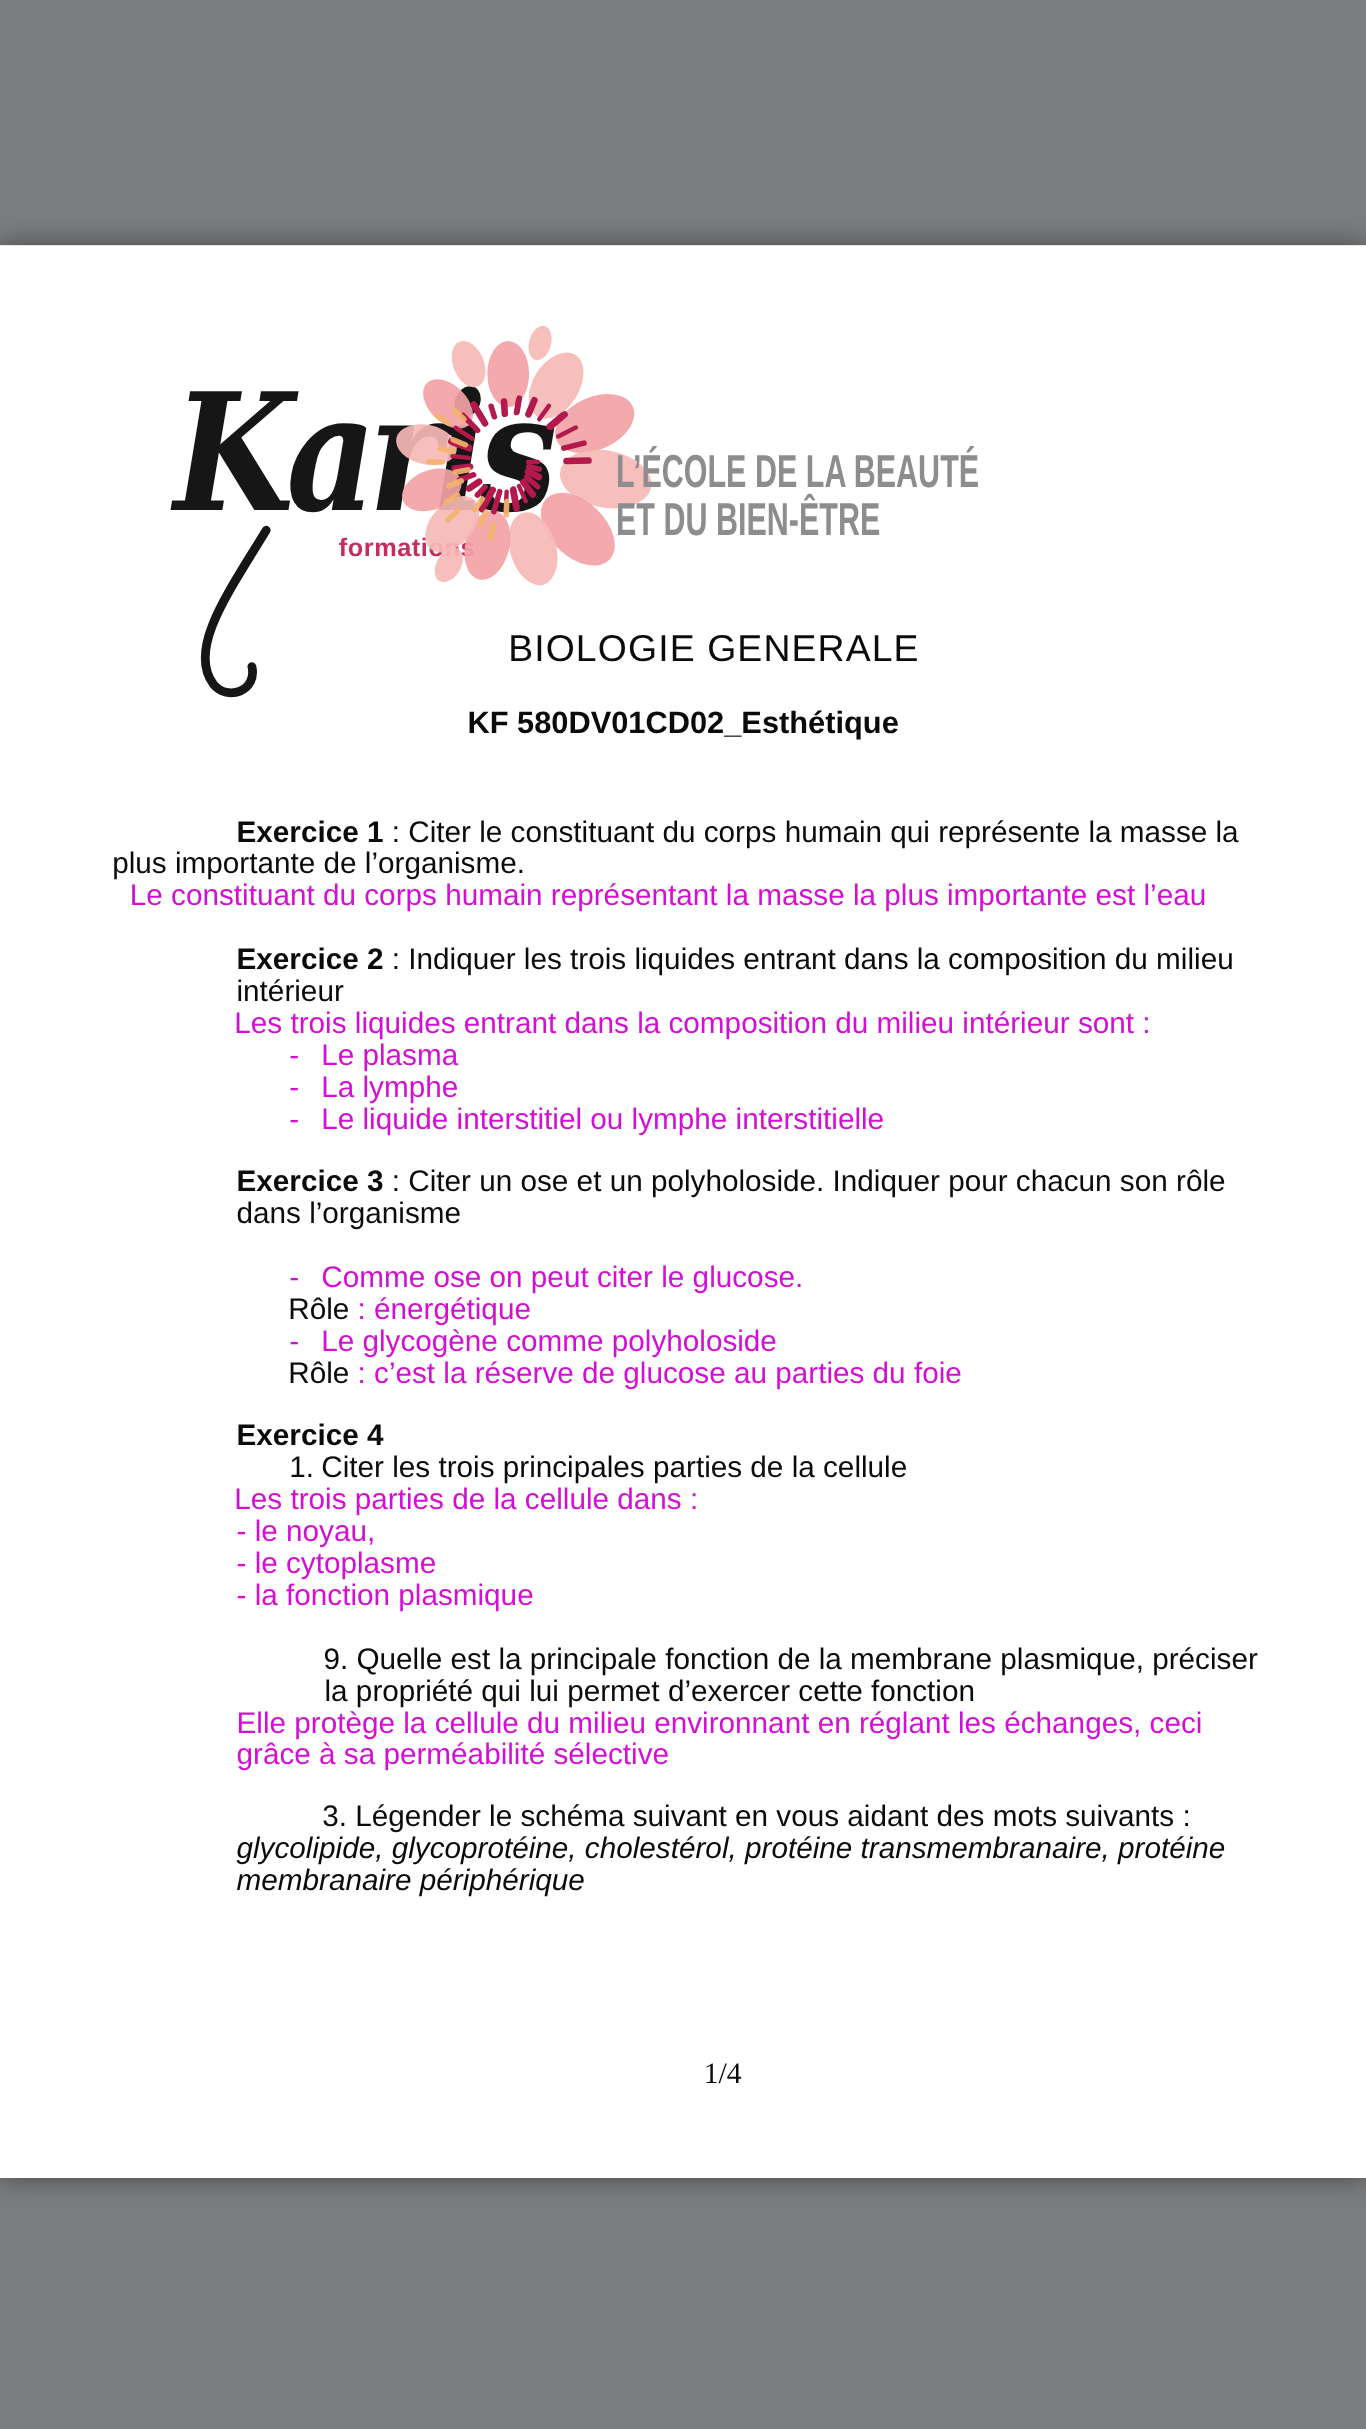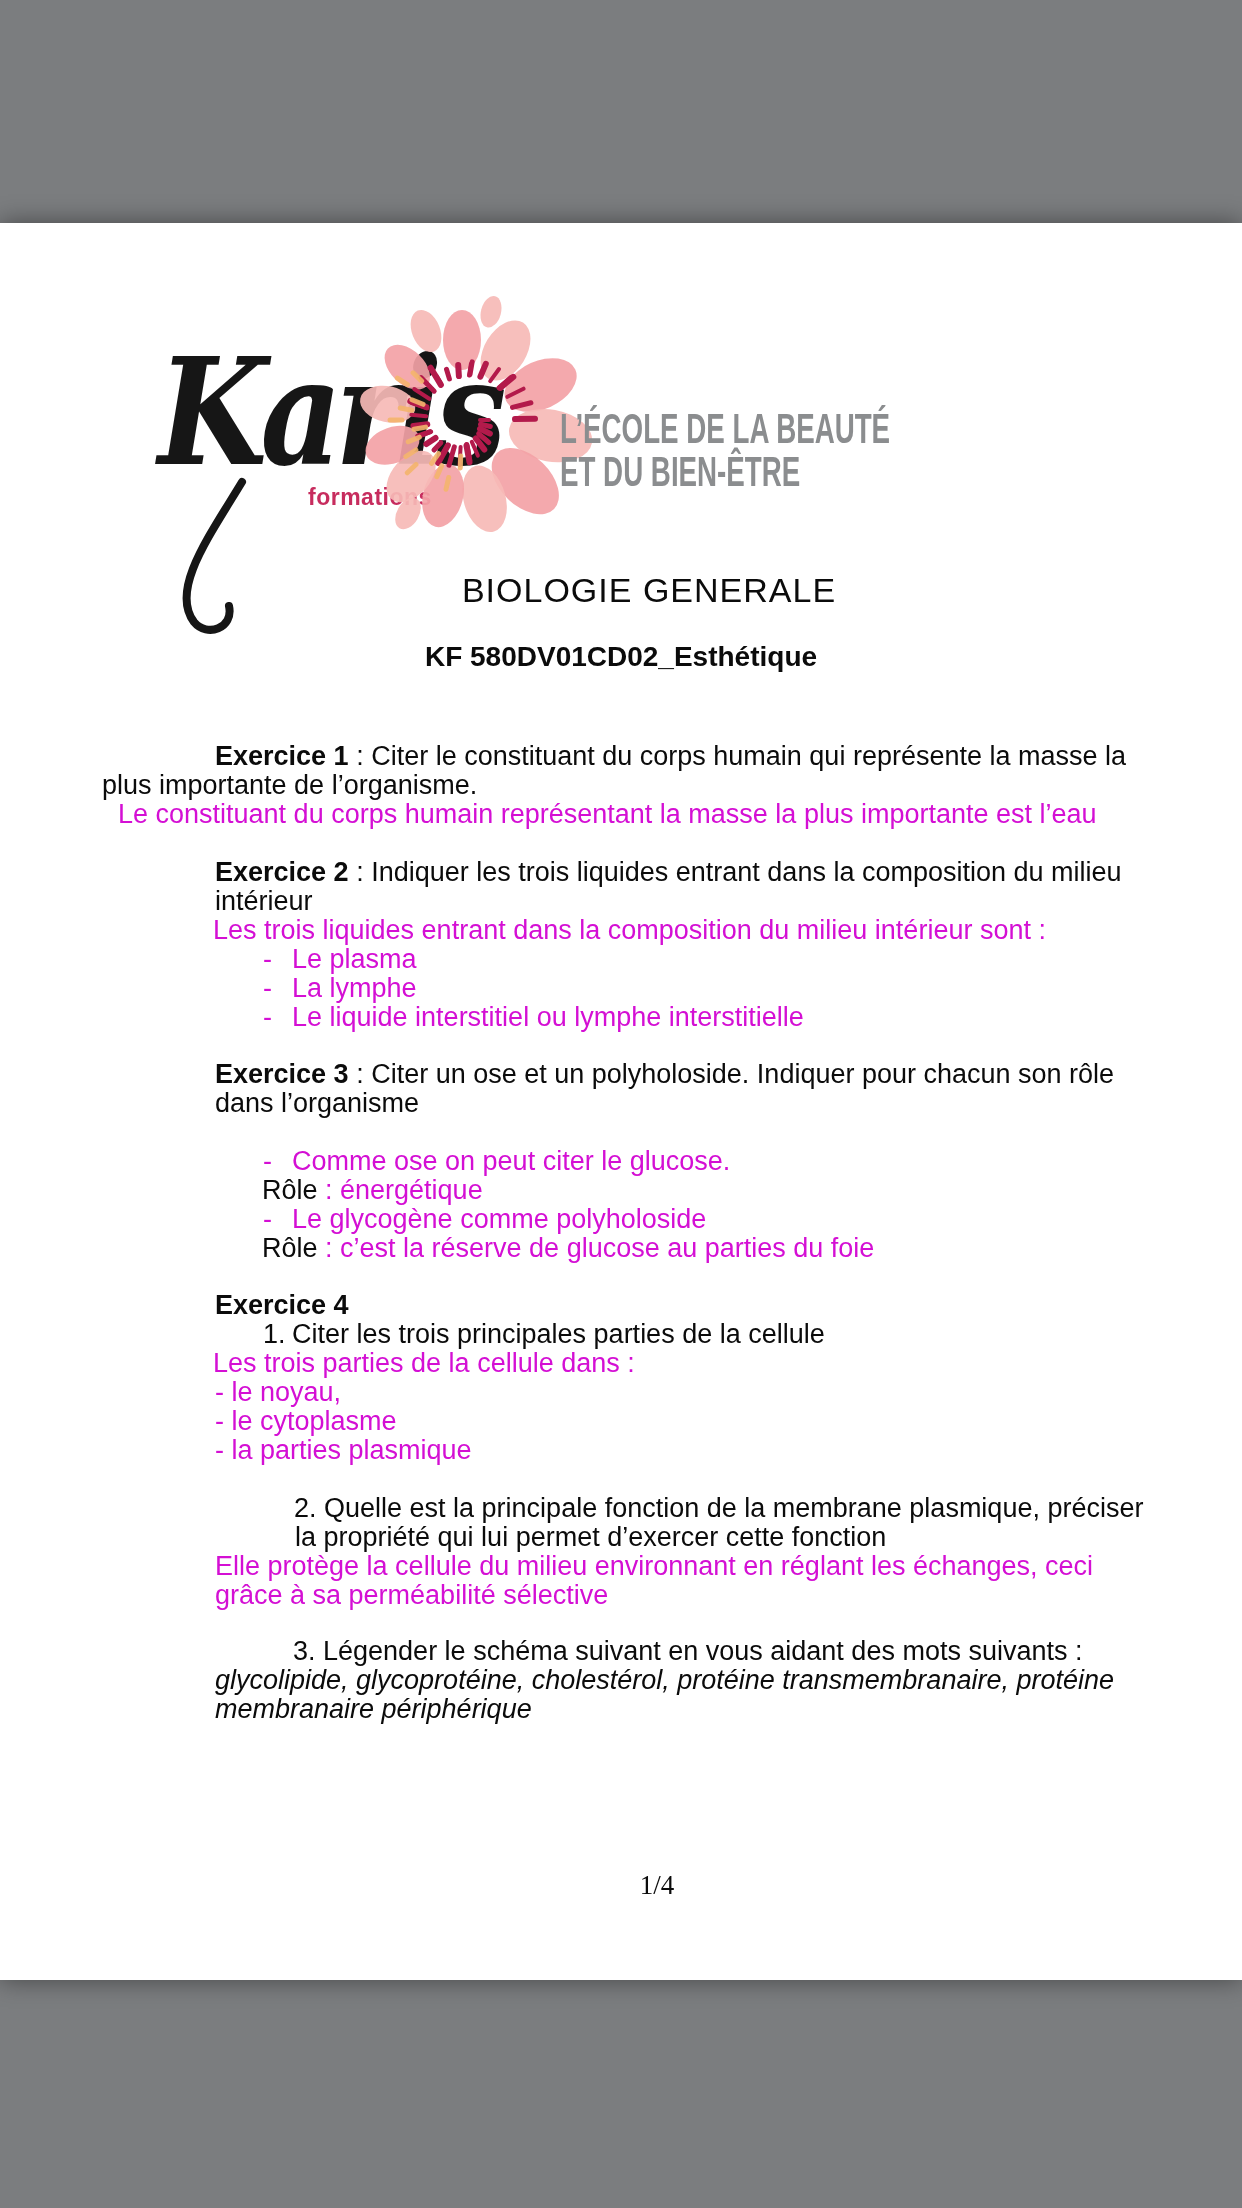--- a/index.html
+++ b/index.html
@@ -136,23 +136,23 @@
   <div class="ln mag" style="left:263px;top:1205px">-</div>
   <div class="ln mag" style="left:292px;top:1205px">Le glycogène comme polyholoside</div>
   <div class="ln" style="left:262px;top:1234px"><span>Rôle</span><span class="mag"> : c’est la réserve de glucose au parties du foie</span></div>
 
   <div class="ln b" style="left:215px;top:1291px">Exercice 4</div>
   <div class="ln" style="left:263px;top:1320px">1.</div>
   <div class="ln" style="left:292px;top:1320px">Citer les trois principales parties de la cellule</div>
   <div class="ln mag" style="left:213px;top:1349px">Les trois parties de la cellule dans :</div>
   <div class="ln mag" style="left:215px;top:1378px">- le noyau,</div>
   <div class="ln mag" style="left:215px;top:1407px">- le cytoplasme</div>
-  <div class="ln mag" style="left:215px;top:1436px">- la parties plasmique</div>
+  <div class="ln mag" style="left:215px;top:1436px">- la fonction plasmique</div>
 
-  <div class="ln" style="left:294px;top:1494px">2. Quelle est la principale fonction de la membrane plasmique, préciser</div>
+  <div class="ln" style="left:294px;top:1494px">9. Quelle est la principale fonction de la membrane plasmique, préciser</div>
   <div class="ln" style="left:295px;top:1523px">la propriété qui lui permet d’exercer cette fonction</div>
   <div class="ln mag" style="left:215px;top:1552px">Elle protège la cellule du milieu environnant en réglant les échanges, ceci</div>
   <div class="ln mag" style="left:215px;top:1581px">grâce à sa perméabilité sélective</div>
 
   <div class="ln" style="left:293px;top:1637px">3. Légender le schéma suivant en vous aidant des mots suivants :</div>
   <div class="ln it" style="left:215px;top:1666px">glycolipide, glycoprotéine, cholestérol, protéine transmembranaire, protéine</div>
   <div class="ln it" style="left:215px;top:1695px">membranaire périphérique</div>
 
   <div class="ln center pagenum" style="top:1871px">1/4</div>
 </div>

